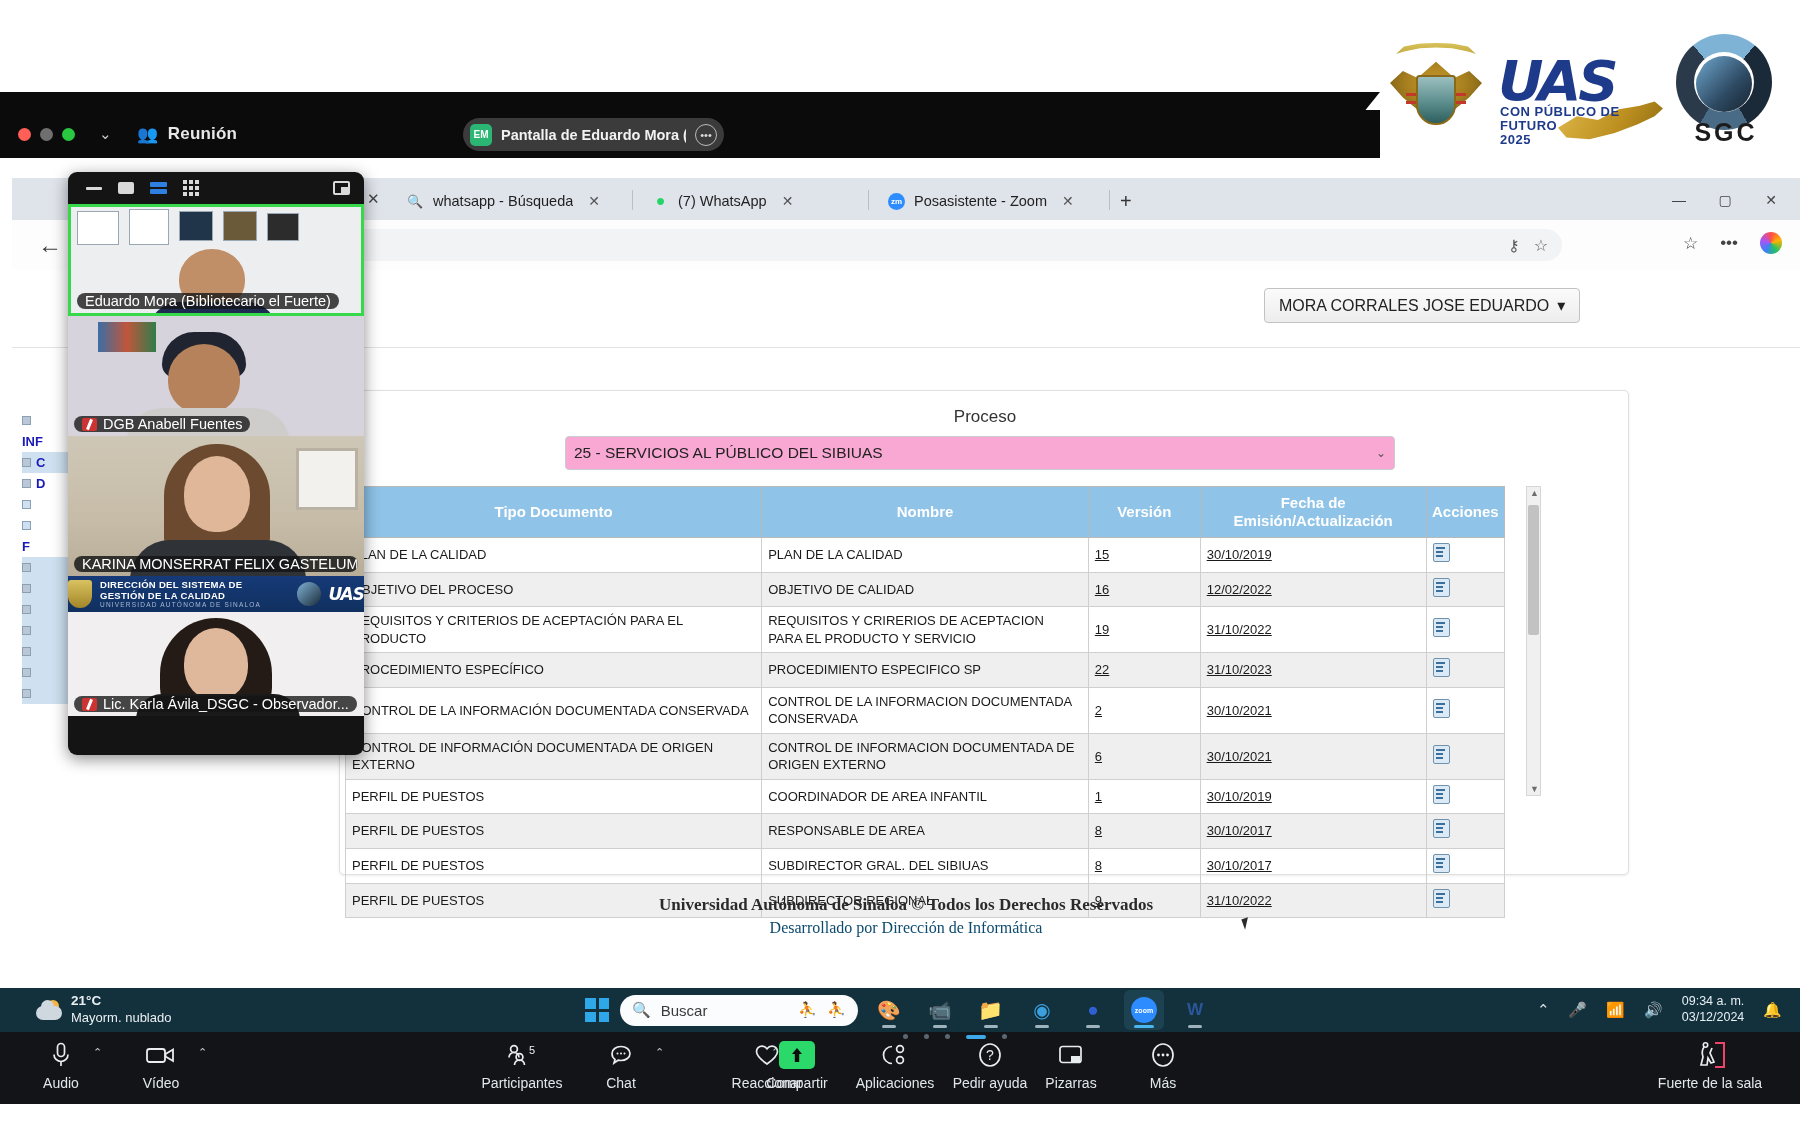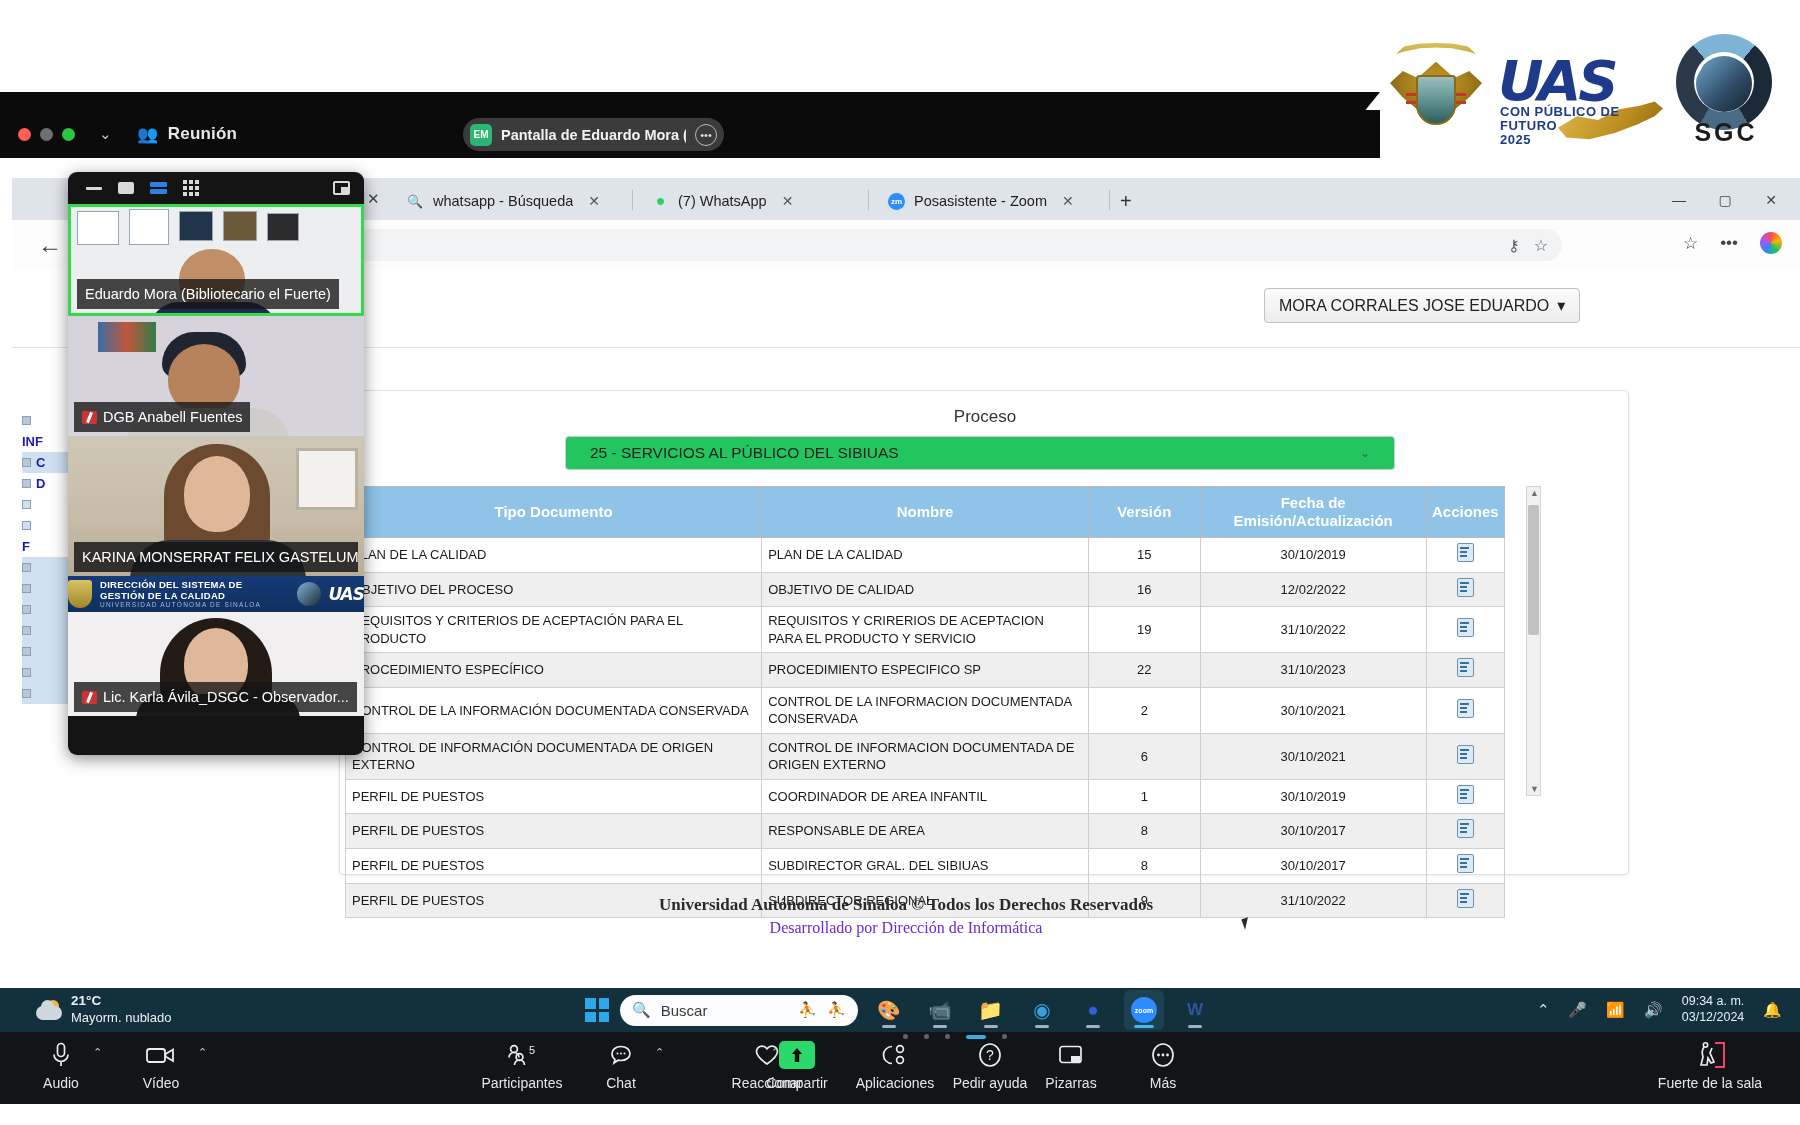--- a/index.html
+++ b/index.html
@@ -148,55 +148,55 @@
     display:flex; align-items:center; gap:8px; font-size:16px; color:#222;
   }
   .card {
     position:absolute; left:327px; top:120px; width:1290px; height:485px;
     background:#ffffff; border:1px solid #e0e0e0; border-radius:5px;
     box-shadow:0 1px 3px rgba(0,0,0,.08);
   }
   .proceso-label { position:absolute; left:0; top:16px; width:1290px; text-align:center; font-size:17px; color:#333; }
   .proceso-select {
     position:absolute; left:225px; top:45px; width:830px; height:34px;
-    border:1px solid #c8ccd0; border-radius:4px; background:#22c55e;
-    display:flex; align-items:center; padding:0 24px; font-size:15.5px; color:#222;
+    border:1px solid #c8ccd0; border-radius:4px; background:#f9a8d4;
+    display:flex; align-items:center; padding:0 8px; font-size:15.5px; color:#222;
   }
   .proceso-select .caret { margin-left:auto; font-size:12px; color:#555; }
 
   .tablewrap { position:absolute; left:5px; top:95px; width:1180px; }
   table.docs { border-collapse:collapse; width:1160px; table-layout:fixed; font-size:13px; }
   table.docs th {
     background:#8fc3e8; color:#ffffff; font-weight:bold; font-size:15px;
     border:1px solid #b9b9b9; padding:7px 4px; text-align:center; line-height:1.2;
   }
   table.docs td {
     border:1px solid #cfcfcf; padding:5px 6px; color:#1a1a1a; font-size:13px;
     vertical-align:middle; line-height:1.35;
   }
   table.docs tr.alt td { background:#efefef; }
-  td.c { text-align:center; }
+  td.c { text-align:left;text-decoration:underline; }
   .doc-ico {
     display:inline-block; width:17px; height:19px; background:#dce9f7;
     border:1px solid #7093ad; border-radius:2px; position:relative;
   }
   .doc-ico::before{ content:""; position:absolute; left:2px; top:3px; width:9px; height:2px; background:#3b6f9c;}
   .doc-ico::after{ content:""; position:absolute; left:2px; top:7px; width:7px; height:2px; background:#3b6f9c;
     box-shadow:0 4px 0 #3b6f9c; }
   .scrollbar {
     position:absolute; left:1186px; top:95px; width:15px; height:310px; background:#f0f0f0;
     border:1px solid #d6d6d6;
   }
   .scroll-thumb { position:absolute; left:1px; top:18px; width:11px; height:130px; background:#c2c2c2; border-radius:2px;}
   .scroll-up, .scroll-down { position:absolute; left:3px; font-size:9px; color:#6d6d6d; }
   .scroll-up{ top:1px; } .scroll-down{ bottom:1px; }
 
   .page-footer { position:absolute; left:0; top:625px; width:1788px; text-align:center;font-family:Liberation Serif, serif; }
   .footer-1 { font-size:17px; font-weight:bold; color:#2a2a2a; }
-  .footer-2 { font-size:16px; color:#6d28d9; margin-top:4px; }
+  .footer-2 { font-size:16px; color:#0c4a6e; margin-top:4px; }
   .cursor-arrow { position:absolute; left:1243px; top:918px; width:0;height:0; }
   .cursor-arrow::before {
     content:""; position:absolute; width:0;height:0;
     border-left:7px solid #2b2b2b; border-bottom:11px solid transparent; border-top:0;
     transform: rotate(-20deg);
   }
 
   
   .page-sidebar { position:absolute; left:10px; top:140px; width:100px; height:340px; overflow:hidden; }
   .ps-row { height:21px; display:flex; align-items:center; gap:5px; font-size:13px; color:#1a1ab5; font-weight:bold;}
@@ -220,21 +220,21 @@
     margin-left:auto; margin-right:14px; width:17px; height:14px;
     border:2px solid #d9d9d9; border-radius:2px; position:relative;
   }
   .ctl-corner::after { content:""; position:absolute; right:-1px; bottom:-1px; width:8px; height:7px; background:#d9d9d9;}
 
   .tile { position:relative; width:296px; overflow:hidden; }
   .tile.speaking { border:3px solid #35d94a; width:296px; }
   .tile .name {
     position:absolute; left:6px; bottom:4px; max-width:284px;
     background:rgba(20,20,20,.78); color:#fff; font-size:14.5px;
-    padding:7px 8px; border-radius:0; white-space:nowrap; overflow:hidden;
+    padding:0 8px; border-radius:10px; white-space:nowrap; overflow:hidden;
     display:flex; align-items:center; gap:6px;margin-top:24px;
   }
   .muted-ico { width:15px; height:13px; background:#c33; border-radius:2px; position:relative; flex:0 0 auto;}
   .muted-ico::after{ content:""; position:absolute; left:6px; top:1px; width:3px; height:11px; background:#fff; transform:rotate(22deg);}
 
   .t1 { height:112px; background:linear-gradient(#e6e9ec 0%, #dfe3e6 45%, #cfd4d8 100%); }
   .t1 .wall { position:absolute; inset:0; background:#edeef0; }
   .t1 .frame { position:absolute; background:#fff; border:1px solid #9aa7b4; }
   .t1 .head { position:absolute; left:108px; top:42px; width:66px; height:60px; background:#c08f68; border-radius:50% 50% 46% 46%; }
   .t1 .body { position:absolute; left:78px; top:95px; width:128px; height:30px; background:#1d2a52; border-radius:40px 40px 0 0;}

